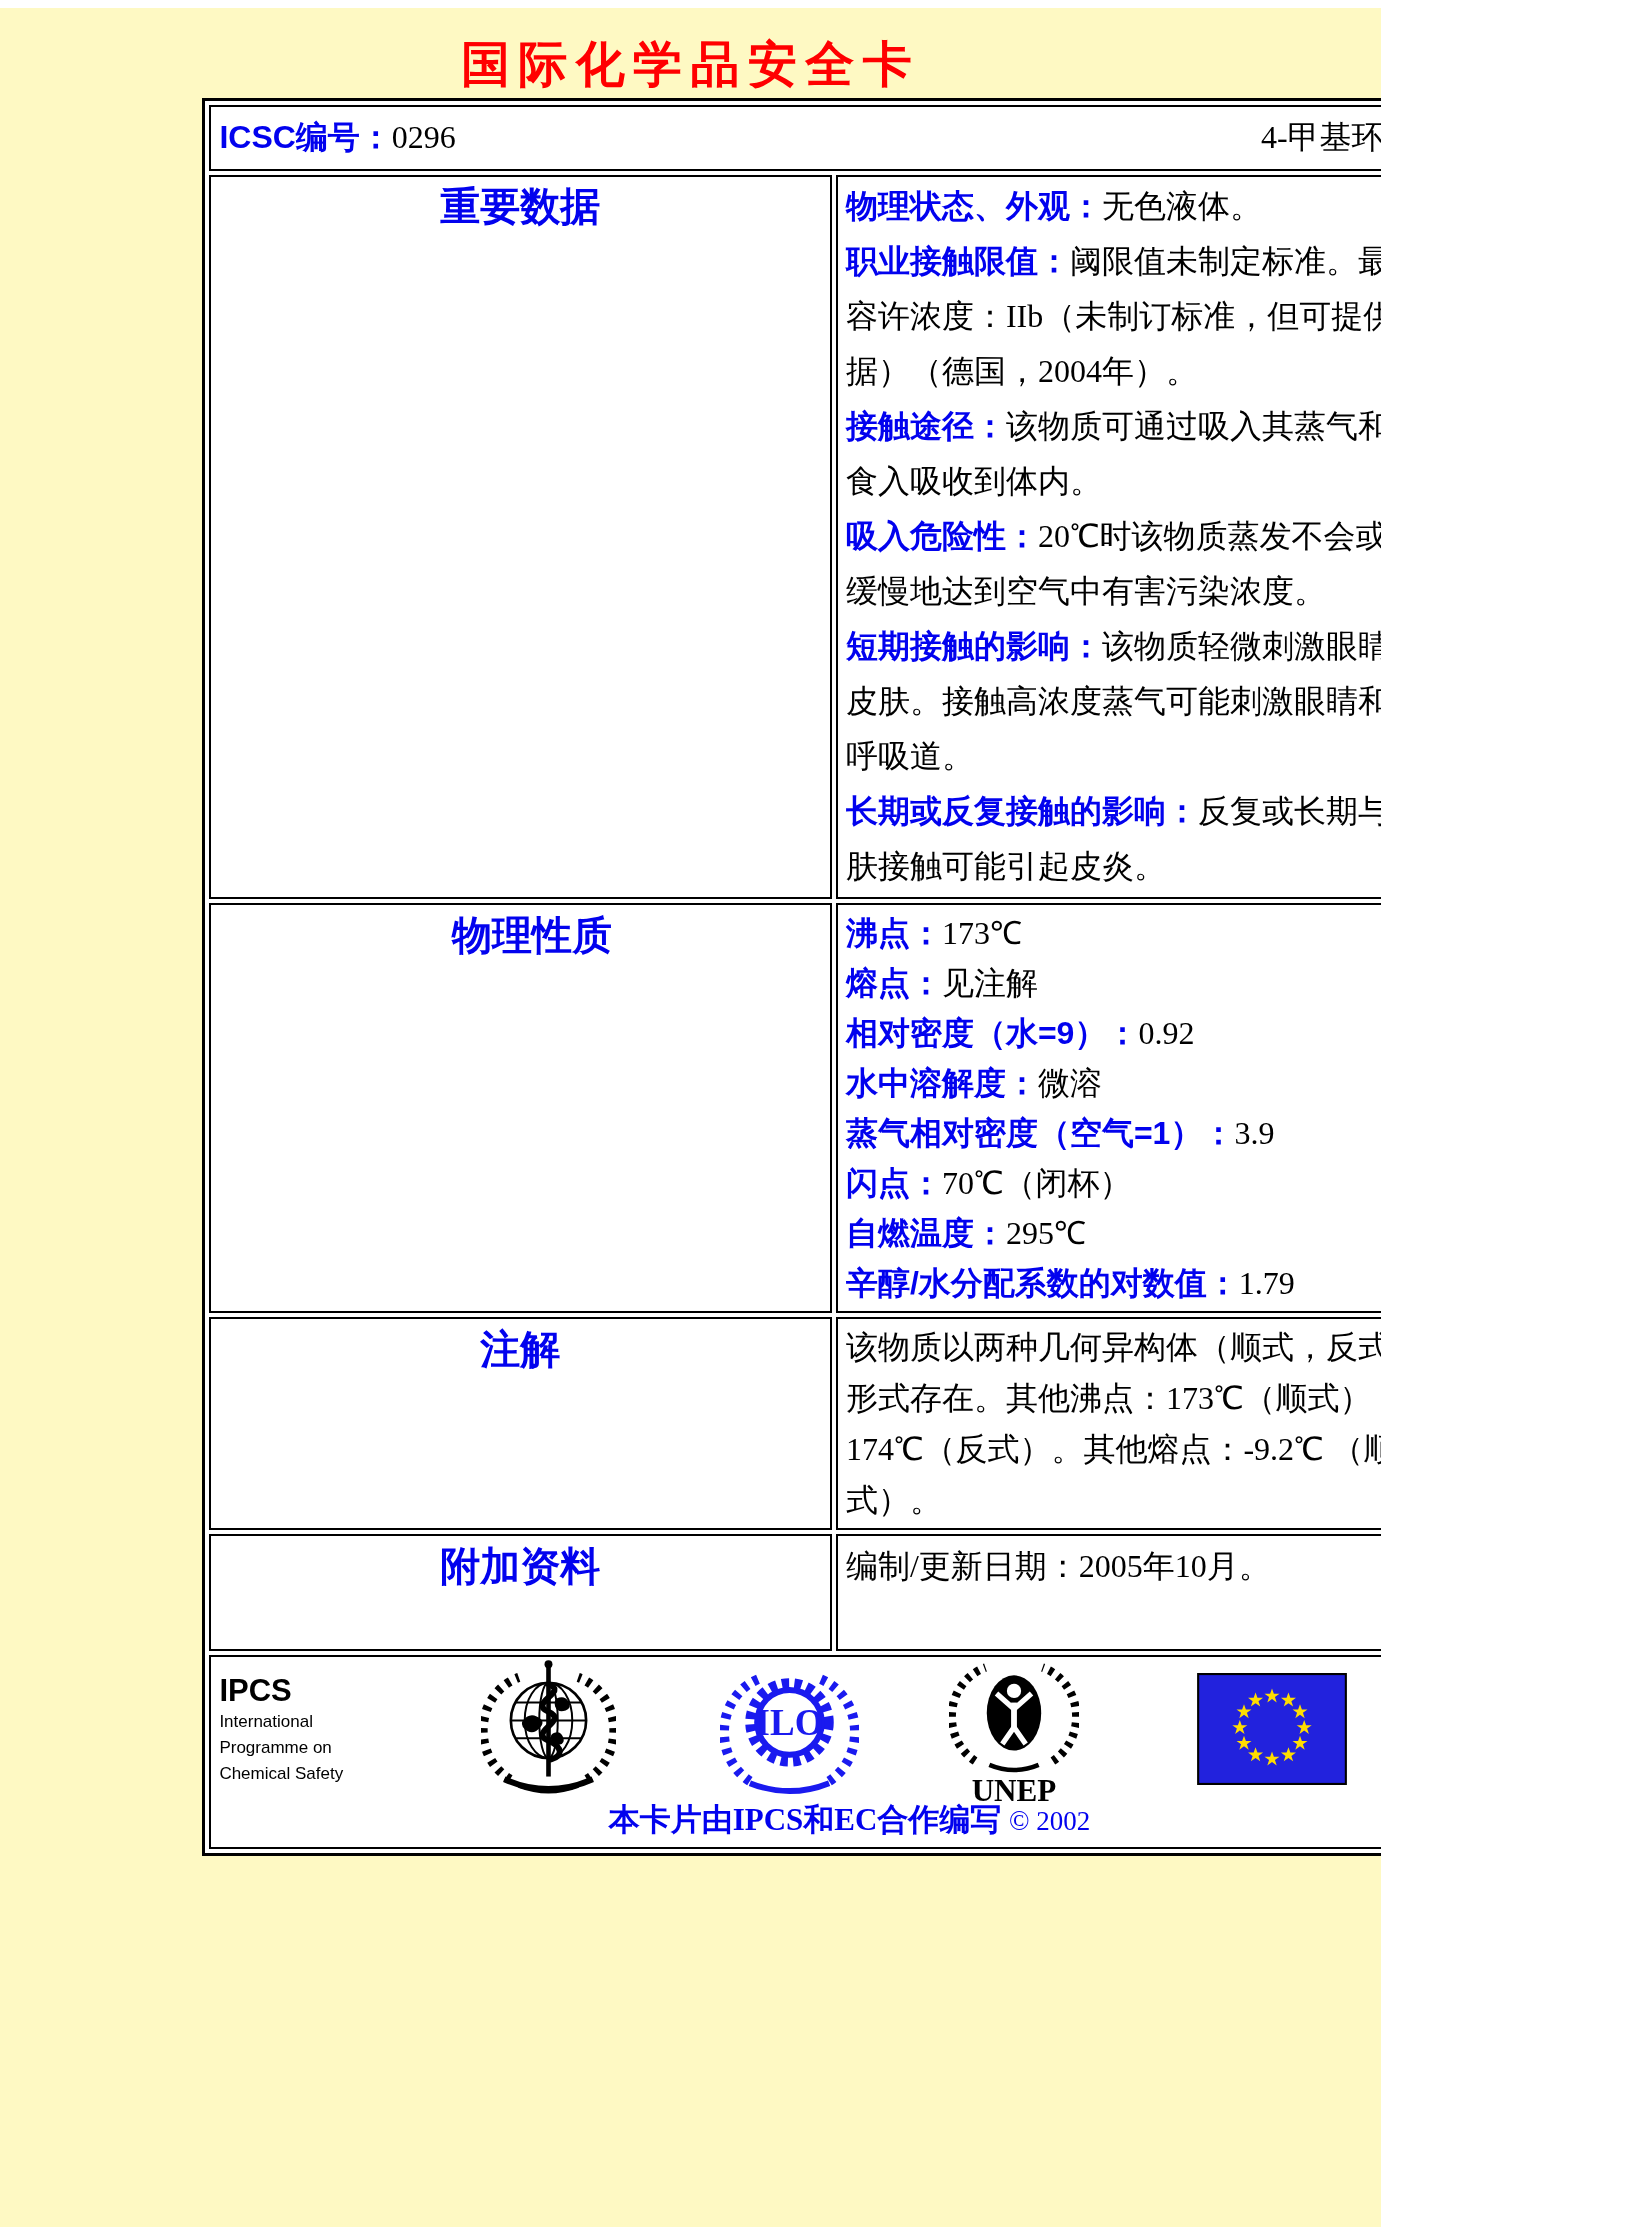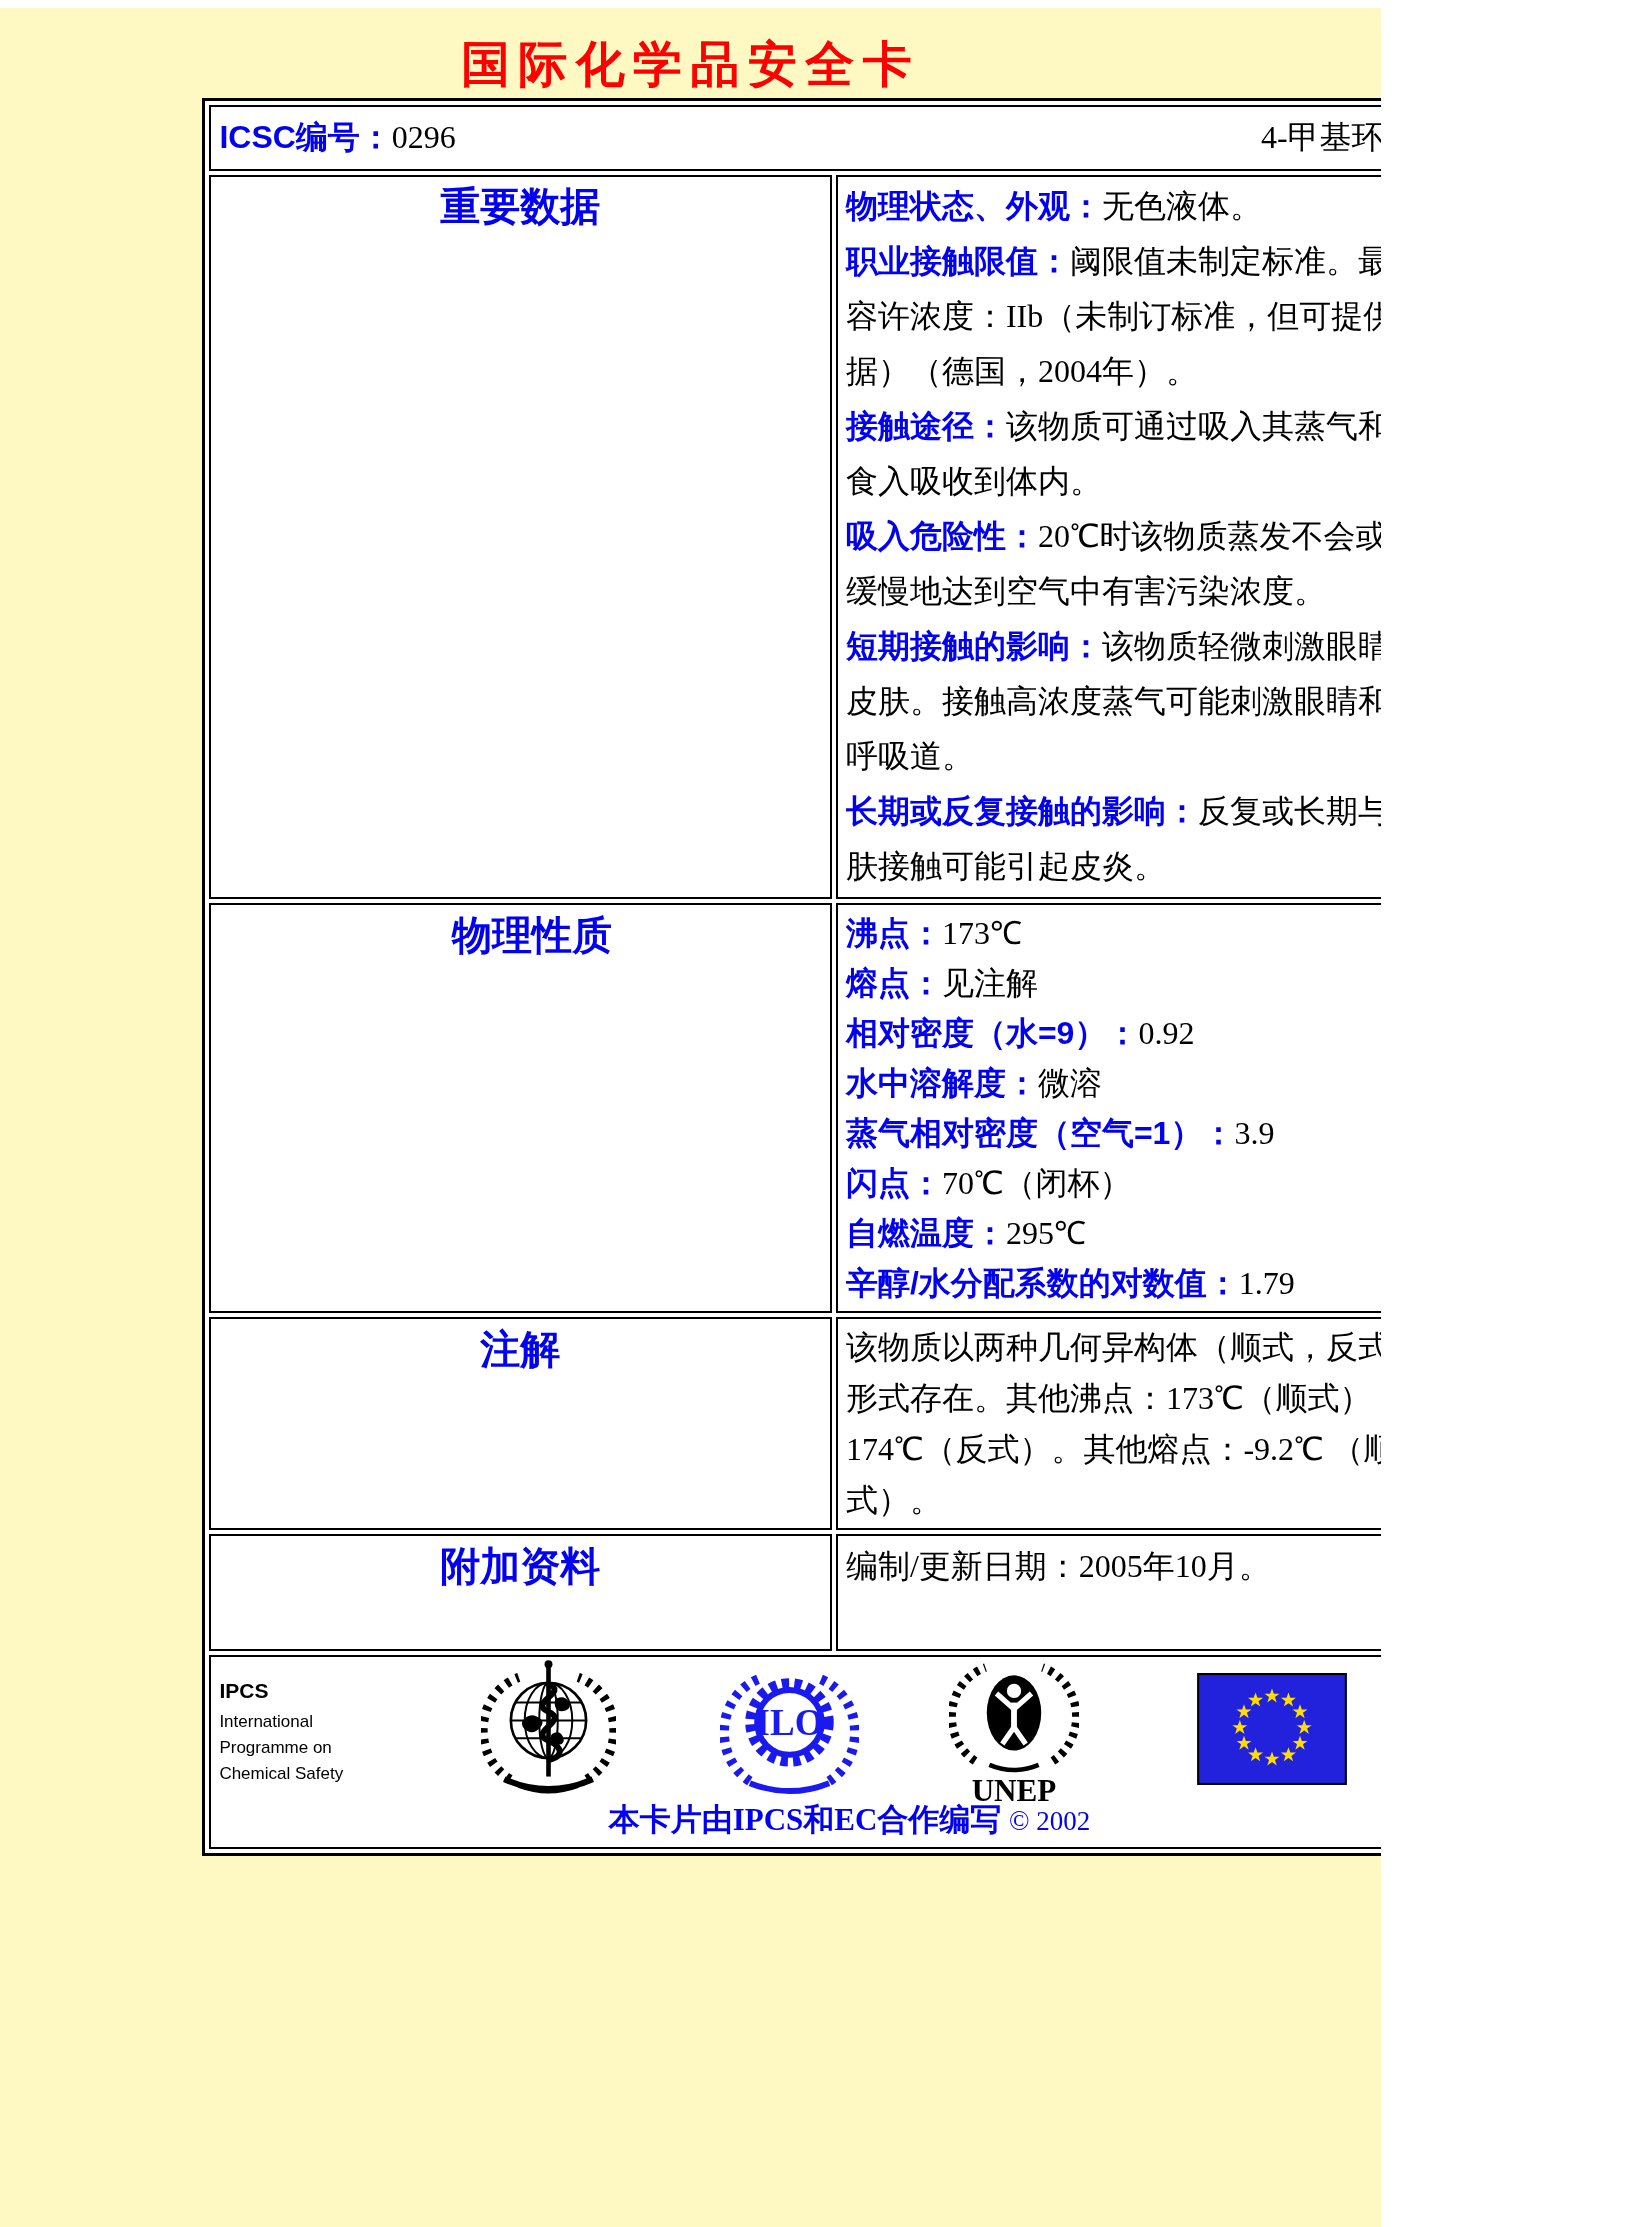--- a/index.html
+++ b/index.html
@@ -71,21 +71,21 @@
   td.footer-cell { position:relative; padding:7px 14px 5.6px 14px; }
   .footer-flex {
     display:flex; align-items:center;
     height:140px;
   }
   .ipcs-block {
     width:211px;
     font-family:"Liberation Sans", sans-serif;
     color:#000;
   }
-  .ipcs-title { font-size:21px; font-weight:bold; line-height:36px; }
+  .ipcs-title { font-size:31px; font-weight:bold; line-height:36px; }
   .ipcs-line  { font-size:17px; line-height:26px; }
   .logo-box { flex:0 0 auto; }
   .who-box  { margin-left:51px; }
   .ilo-box  { margin-left:104px; }
   .unep-box { margin-left:90px; }
   .eu-box   { margin-left:118px; }
   .credit-line {
     position:absolute; left:16px; bottom:5.6px; width:100%;
     text-align:center;
     color:#0202ee;

